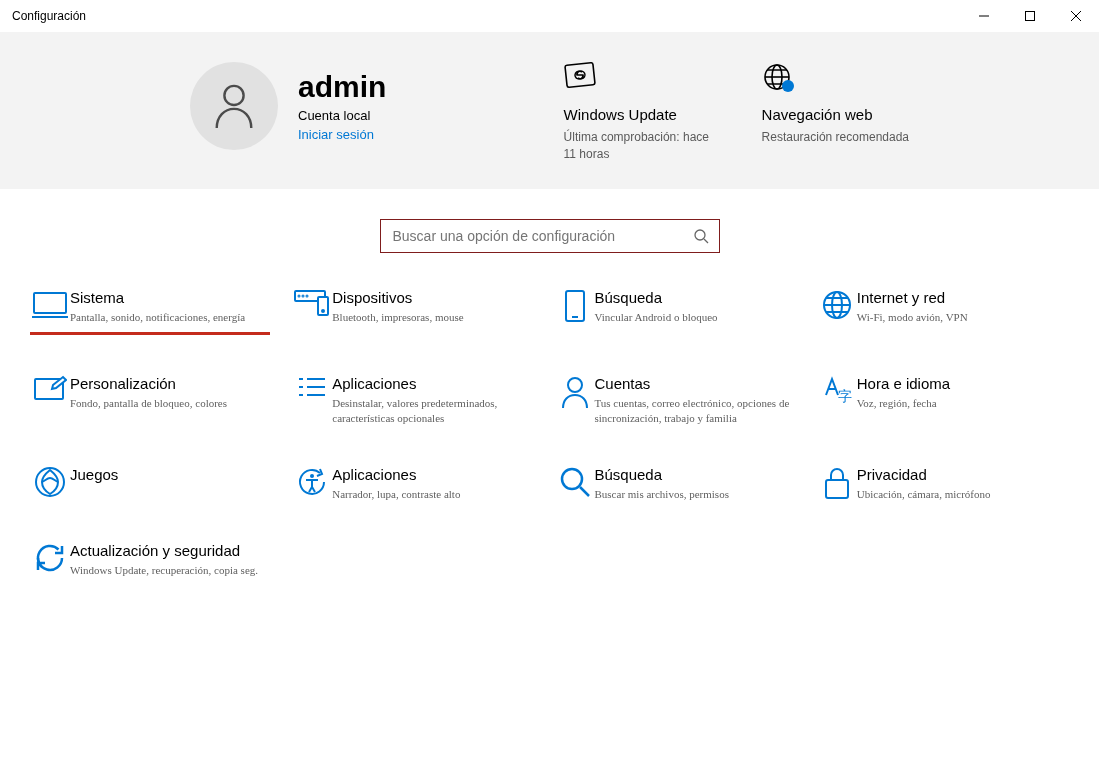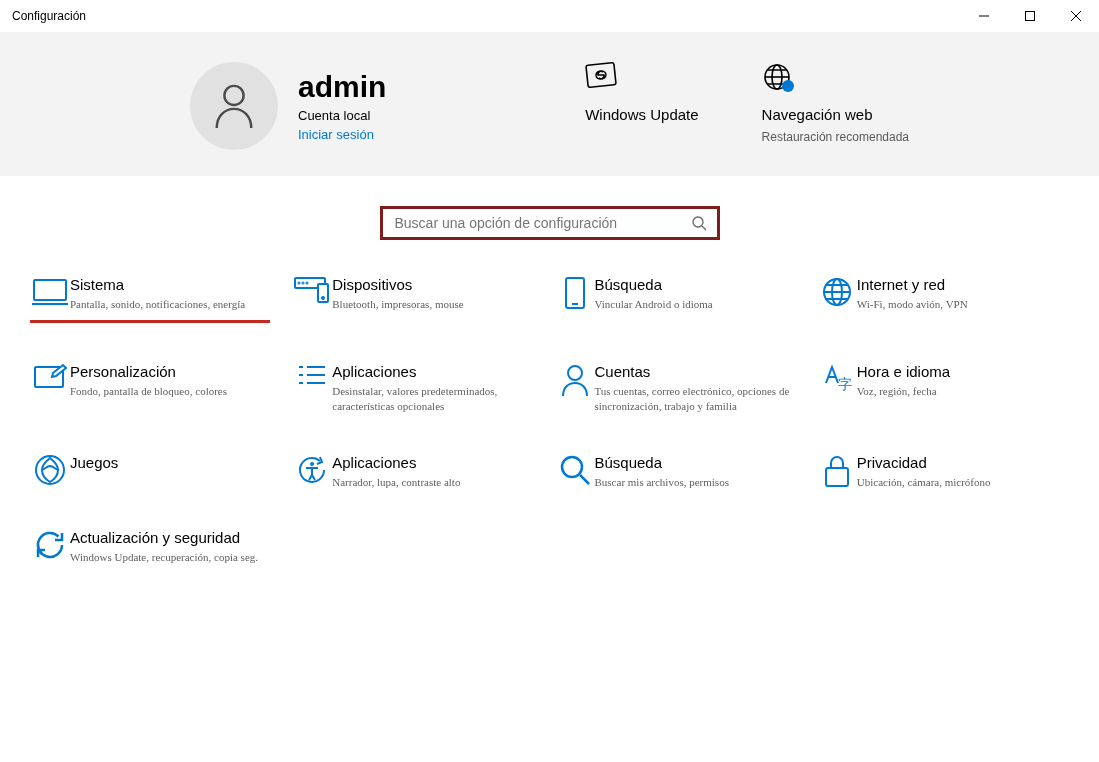--- a/index.html
+++ b/index.html
@@ -6,27 +6,27 @@
   .window{width:1099px;height:604px;display:flex;flex-direction:column;box-sizing:border-box;}
   .titlebar{height:32px;display:flex;align-items:center;justify-content:space-between;padding-left:12px;font-size:12px;color:#000;}
   .win-controls{display:flex;height:100%;}
   .win-btn{width:46px;height:32px;display:flex;align-items:center;justify-content:center;color:#000;}
   .hero{background:#f3f3f3;padding:30px 190px 26px 190px;display:flex;justify-content:space-between;align-items:flex-start;}
   .account{display:flex;align-items:center;gap:20px;}
   .avatar{width:88px;height:88px;border-radius:50%;background:#e1e1e1;display:flex;align-items:center;justify-content:center;}
   .account-text h1{margin:0 8px 4px 0;font-size:30px;font-weight:600;}
   .account-text .sub{font-size:13px;color:#000;margin-bottom:4px;}
   .account-text .link{font-size:13px;color:#0078d4;}
-  .hero-cards{display:flex;gap:63px;}
+  .hero-cards{display:flex;gap:38px;}
   .hero-card{display:flex;flex-direction:column;align-items:flex-start;max-width:160px;}
   .hero-card .ico{height:32px;margin-bottom:12px;}
   .hero-card .title{font-size:15px;font-weight:400;margin-bottom:6px;}
   .hero-card .desc{font-size:12px;color:#5a5a5a;line-height:1.4;}
   .search-row{display:flex;justify-content:center;padding:30px 0 26px 0;}
-  .search{width:340px;height:34px;border:3px solid #7f1d1d;display:flex;align-items:center;padding:0 10px;box-sizing:border-box;color:#626262;font-size:14px;justify-content:space-between;}
+  .search{width:340px;height:34px;border:1px solid #7f1d1d;display:flex;align-items:center;padding:0 10px;box-sizing:border-box;color:#626262;font-size:14px;justify-content:space-between;}
   .search input{border:none;outline:none;font-size:14px;flex:1;color:#000;background:transparent;}
   .grid{padding:10px 30px 30px 30px;display:grid;grid-template-columns:repeat(4,1fr);column-gap:10px;row-gap:40px;}
   .tile{display:flex;align-items:flex-start;padding:0 0 0 0;cursor:default;}
   .tile .ico{width:40px;flex:0 0 40px;display:flex;justify-content:center;color:#0078d4;}
   .tile .txt{flex:1;}
   .tile .title{font-size:15px;font-weight:400;margin-bottom:4px;}
   .tile .desc{font-size:11px;color:#5f5f5f;line-height:1.35;font-family:Liberation Serif, serif;}
   .underline{height:3px;background:#c42b1c;width:240px;margin-top:8px;margin-left:0;}
   svg{display:block;}
 </style>
@@ -74,20 +74,21 @@
     <div class="hero-cards">
       <div class="hero-card">
         <div class="ico">
           <svg width="34" height="30" viewBox="0 0 34 30">
             <rect x="2" y="2" width="28" height="22" rx="2" fill="none" stroke="#000" stroke-width="1.6" transform="rotate(-6 16 13)"></rect>
             <path d="M13 13a4 4 0 1 1 1.2 2.8M19 13a4 4 0 1 1-1.2-2.8" fill="none" stroke="#000" stroke-width="1.4"></path>
             <path d="M13 10v3h3M19 16v-3h-3" fill="none" stroke="#000" stroke-width="1.4"></path>
           </svg>
         </div>
         <div class="title">Windows Update</div>
+        <div class="desc">Última comprobación: hace 11 horas</div>
       </div>
       <div class="hero-card">
         <div class="ico" style="position:relative;">
           <svg width="30" height="30" viewBox="0 0 30 30" fill="none" stroke="#000" stroke-width="1.6">
             <circle cx="15" cy="15" r="12"></circle>
             <ellipse cx="15" cy="15" rx="5" ry="12"></ellipse>
             <line x1="3" y1="15" x2="27" y2="15"></line>
             <path d="M5 8h20M5 22h20"></path>
           </svg>
           <svg style="position:absolute;left:20px;top:18px;" width="12" height="12">
@@ -147,21 +148,21 @@
 
     <div class="tile">
       <div class="ico">
           <svg width="22" height="34" viewBox="0 0 22 34" fill="none" stroke="#0078d4" stroke-width="2">
             <rect x="2" y="2" width="18" height="30" rx="2"></rect>
             <line x1="8" y1="28" x2="14" y2="28"></line>
           </svg>
         </div>
       <div class="txt">
           <div class="title">Búsqueda</div>
-          <div class="desc">Vincular Android o idioma</div>
+          <div class="desc">Vincular Android o bloqueo</div>
         </div>
     </div>
 
     <div class="tile">
       <div class="ico">
           <svg width="32" height="32" viewBox="0 0 32 32" fill="none" stroke="#0078d4" stroke-width="2">
             <circle cx="16" cy="16" r="13"></circle>
             <ellipse cx="16" cy="16" rx="5" ry="13"></ellipse>
             <line x1="3" y1="16" x2="29" y2="16"></line>
             <path d="M5 9h22M5 23h22"></path>

